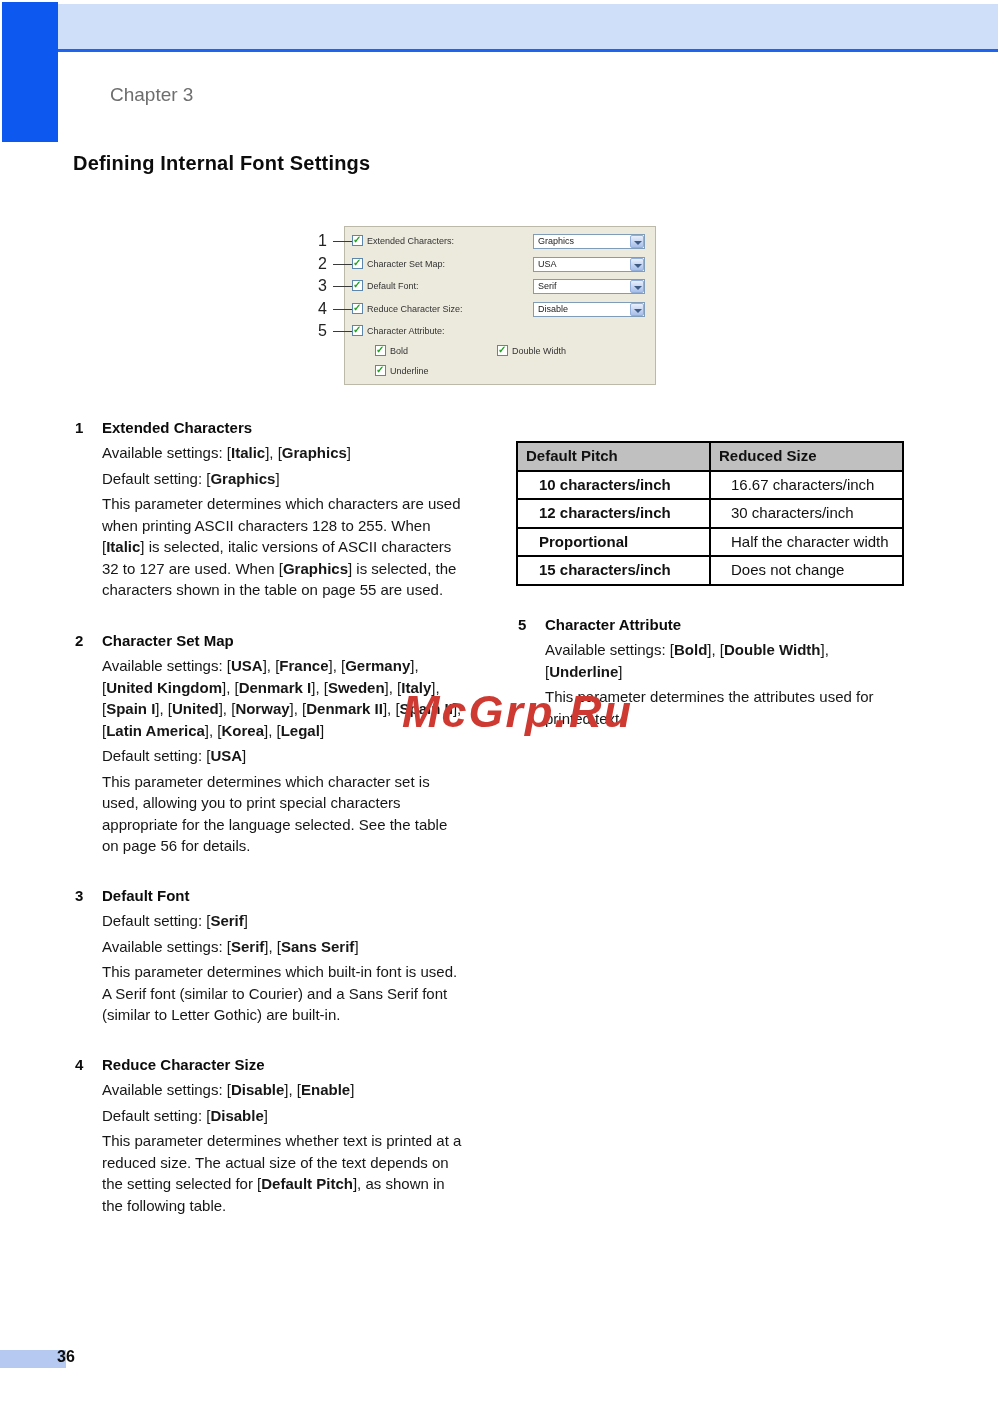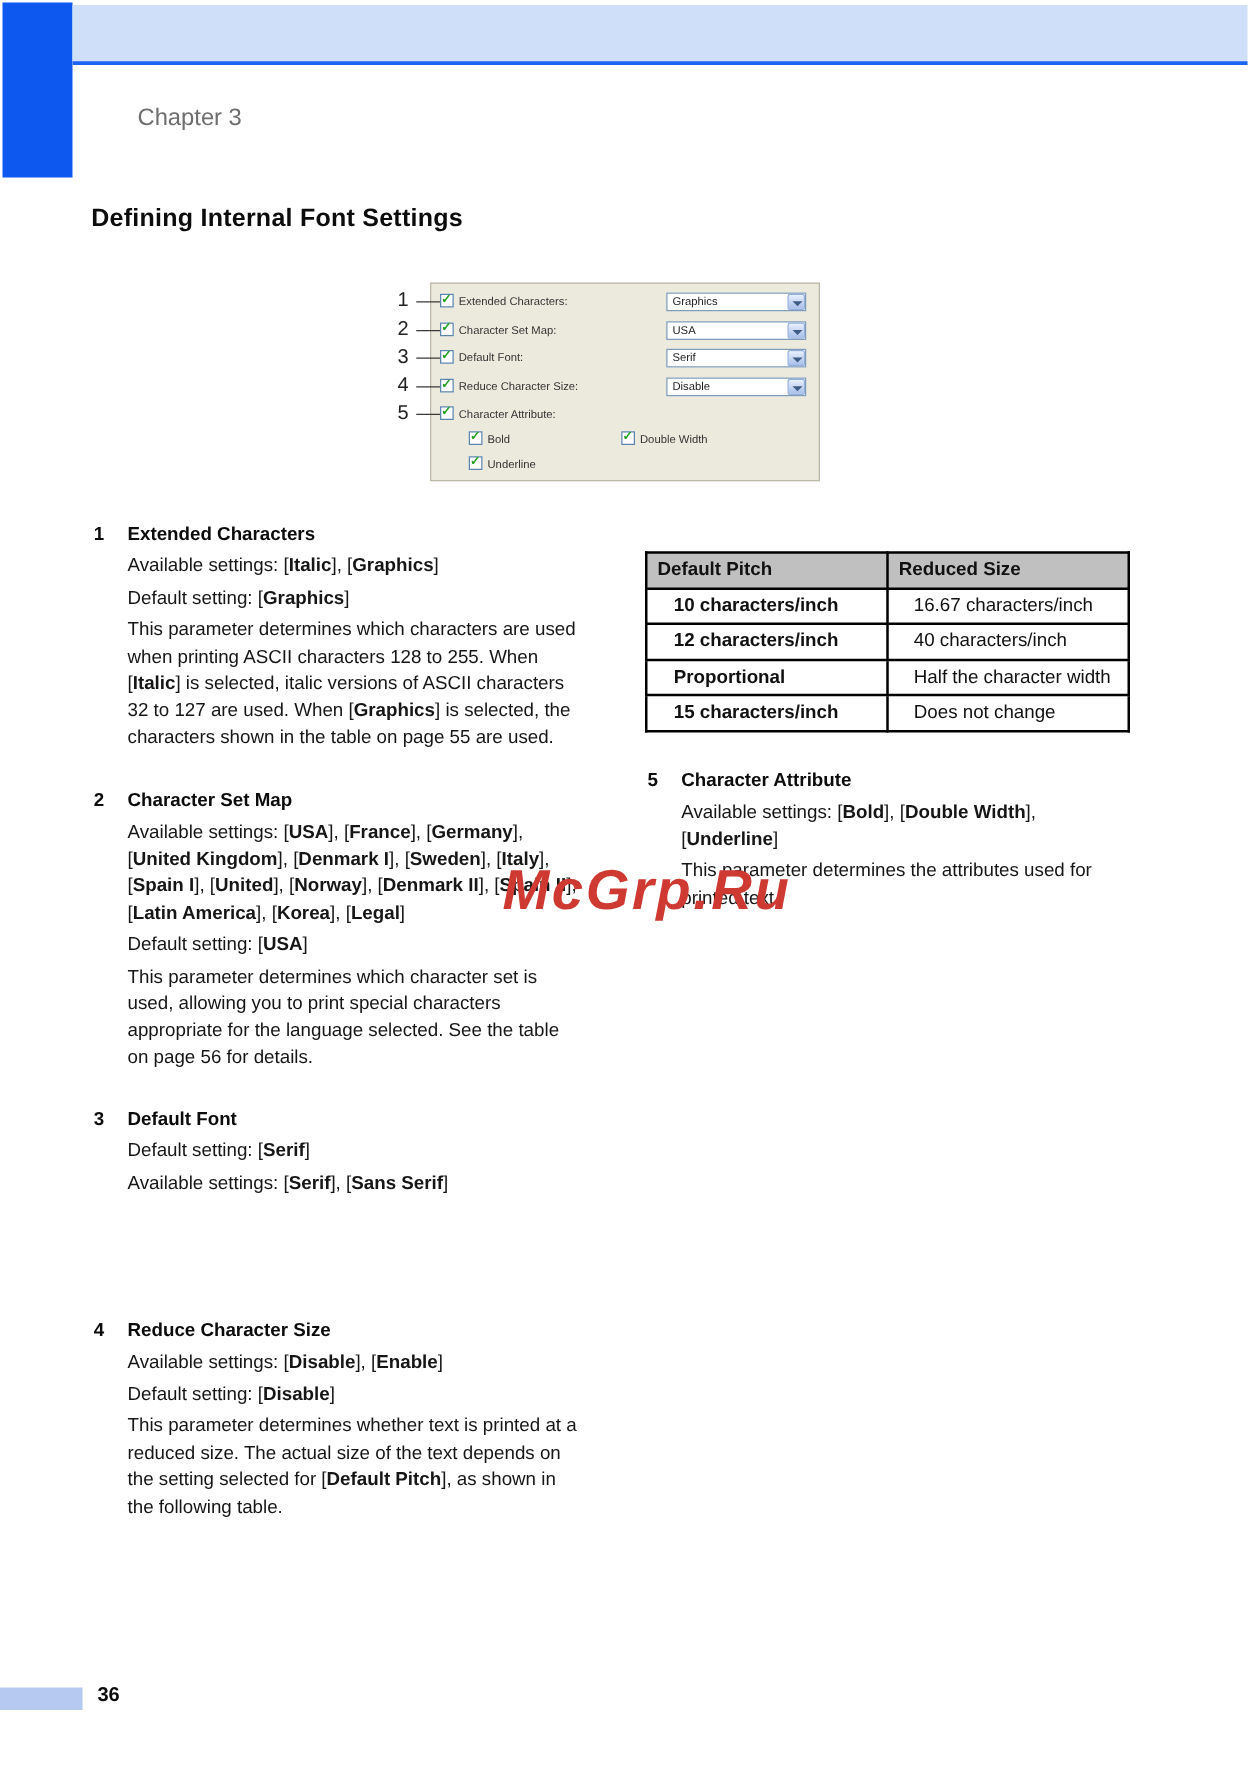--- a/index.html
+++ b/index.html
@@ -10,21 +10,21 @@
     width:1000px; height:1415px;
     font-family:"Liberation Sans", sans-serif;
     color:#111;
     overflow:hidden;
   }
 
   
   .accent-block { position:absolute; left:2px; top:2px; width:56px; height:140px; background:#0d58ee; }
   .band { position:absolute; left:58px; top:4px; width:940px; height:48px; background:#cfdff9; border-bottom:3px solid #1d64f2; }
   .chapter { position:absolute; left:110px; top:84px; font-size:19px; color:#6e6e6e; }
-  .page-title { position:absolute; left:73px; top:152px; font-size:20px; font-weight:bold; color:#0c0c0c; letter-spacing:.2px;margin-top:12px; }
+  .page-title { position:absolute; left:73px; top:152px; font-size:20px; font-weight:bold; color:#0c0c0c; letter-spacing:.2px; }
 
   
   .figure { position:absolute; left:318px; top:226px; width:340px; height:162px; }
   .panel { position:absolute; left:26px; top:0; width:312px; height:159px; background:#ece9dd; border:1px solid #bdb9a9; }
   .co-num { position:absolute; left:0; width:16px; font-size:16px; line-height:16px; color:#222; }
   .co-line { position:absolute; left:15px; width:19px; border-top:1px solid #3a3a3a; }
   .cb { position:absolute; width:11px; height:11px; background:#fff; border:1px solid #5d86ad; }
   .cb .mark { position:absolute; left:0px; top:-2px; font-size:10px; line-height:11px; font-weight:bold; color:#1fa11f; }
   .dlabel { position:absolute; font-size:9px; line-height:11px; color:#333; white-space:nowrap; }
   .dd { position:absolute; width:112px; height:15px; background:#fff; border:1px solid #7f9db9; }
@@ -49,21 +49,21 @@
   th { background:#c0c0c0; font-weight:bold; }
   td.k { font-weight:bold; width:50%;padding-left:21px; }
   td.v { width:50%;padding-left:20px; }
 
   
   .watermark { position:absolute; left:402px; top:686px; font-size:45px; font-weight:bold; font-style:italic;
                letter-spacing:2px; color:#ce3a32; white-space:nowrap; z-index:30; }
 
   
   .footer-bar { position:absolute; left:0; top:1350px; width:66px; height:18px; background:#b5c9f1; }
-  .page-num { position:absolute; left:78px; top:1348px; font-size:16px; font-weight:bold; color:#0c0c0c;text-align:right; }
+  .page-num { position:absolute; left:57px; top:1348px; font-size:16px; font-weight:bold; color:#0c0c0c;text-align:right; }
 </style>
 </head>
 <body>
 
 <div class="accent-block"></div>
 <div class="band"></div>
 <div class="chapter">Chapter 3</div>
 <div class="page-title">Defining Internal Font Settings</div>
 
 <div class="figure">
@@ -163,20 +163,21 @@
   <p>This parameter determines which character set is used, allowing you to print special characters appropriate for the language selected. See the table on page 56 for details.</p>
 </div>
 
 <div class="sec" style="left:75px; top:885px">
   <div class="sec-head">
     <span class="sec-num">3</span>
     <span class="sec-title">Default Font</span>
   </div>
   <p>Default setting: [<b>Serif</b>]</p>
   <p>Available settings: [<b>Serif</b>], [<b>Sans Serif</b>]</p>
+  <p>This parameter determines which built-in font is used. A Serif font (similar to Courier) and a Sans Serif font (similar to Letter Gothic) are built-in.</p>
 </div>
 
 <div class="sec" style="left:75px; top:1054px">
   <div class="sec-head">
     <span class="sec-num">4</span>
     <span class="sec-title">Reduce Character Size</span>
   </div>
   <p>Available settings: [<b>Disable</b>], [<b>Enable</b>]</p>
   <p>Default setting: [<b>Disable</b>]</p>
   <p>This parameter determines whether text is printed at a reduced size. The actual size of the text depends on the setting selected for [<b>Default Pitch</b>], as shown in the following table.</p>
@@ -188,21 +189,21 @@
         <tr>
       <th>Default Pitch</th>
       <th>Reduced Size</th>
     </tr>
     <tr>
       <td class="k">10 characters/inch</td>
       <td class="v">16.67 characters/inch</td>
     </tr>
     <tr>
       <td class="k">12 characters/inch</td>
-      <td class="v">40 characters/inch</td>
+      <td class="v">30 characters/inch</td>
     </tr>
     <tr>
       <td class="k">Proportional</td>
       <td class="v" style="width:178px">Half the character width</td>
     </tr>
     <tr>
       <td class="k">15 characters/inch</td>
       <td class="v">Does not change</td>
     </tr>
   </tbody>

